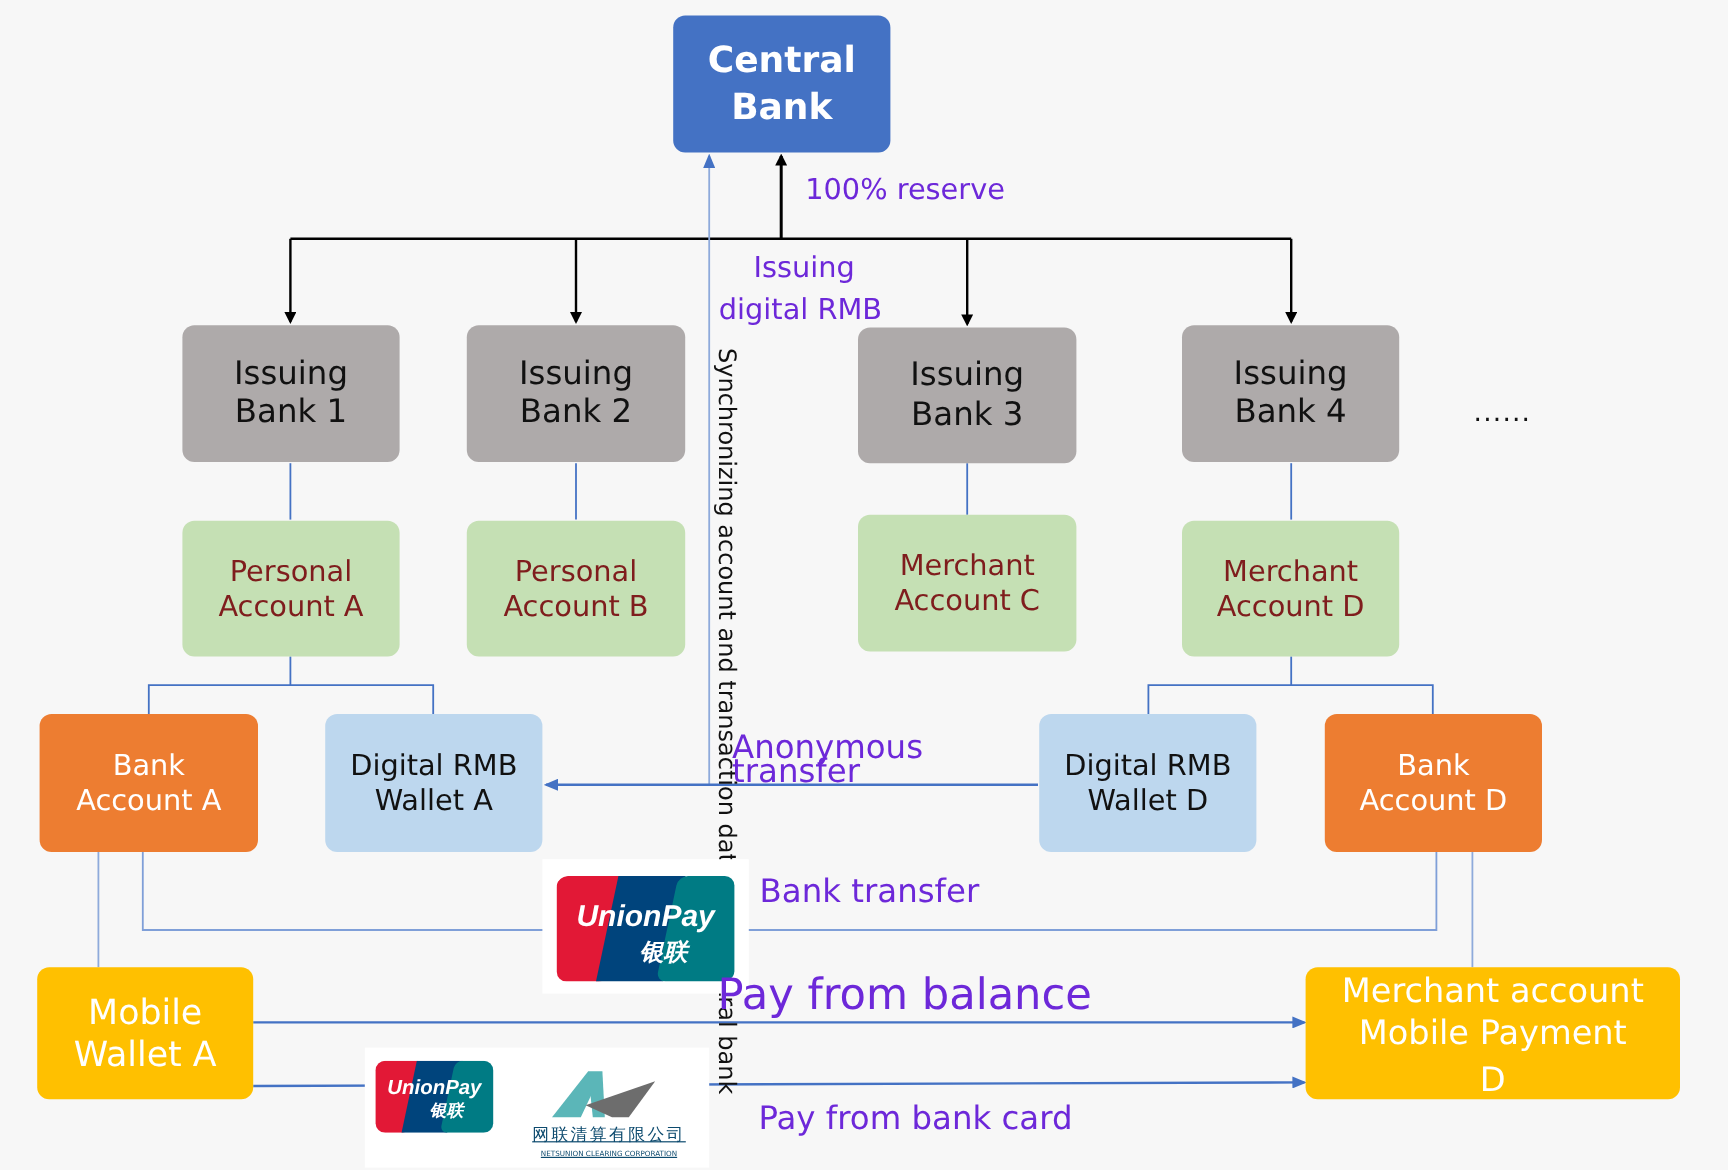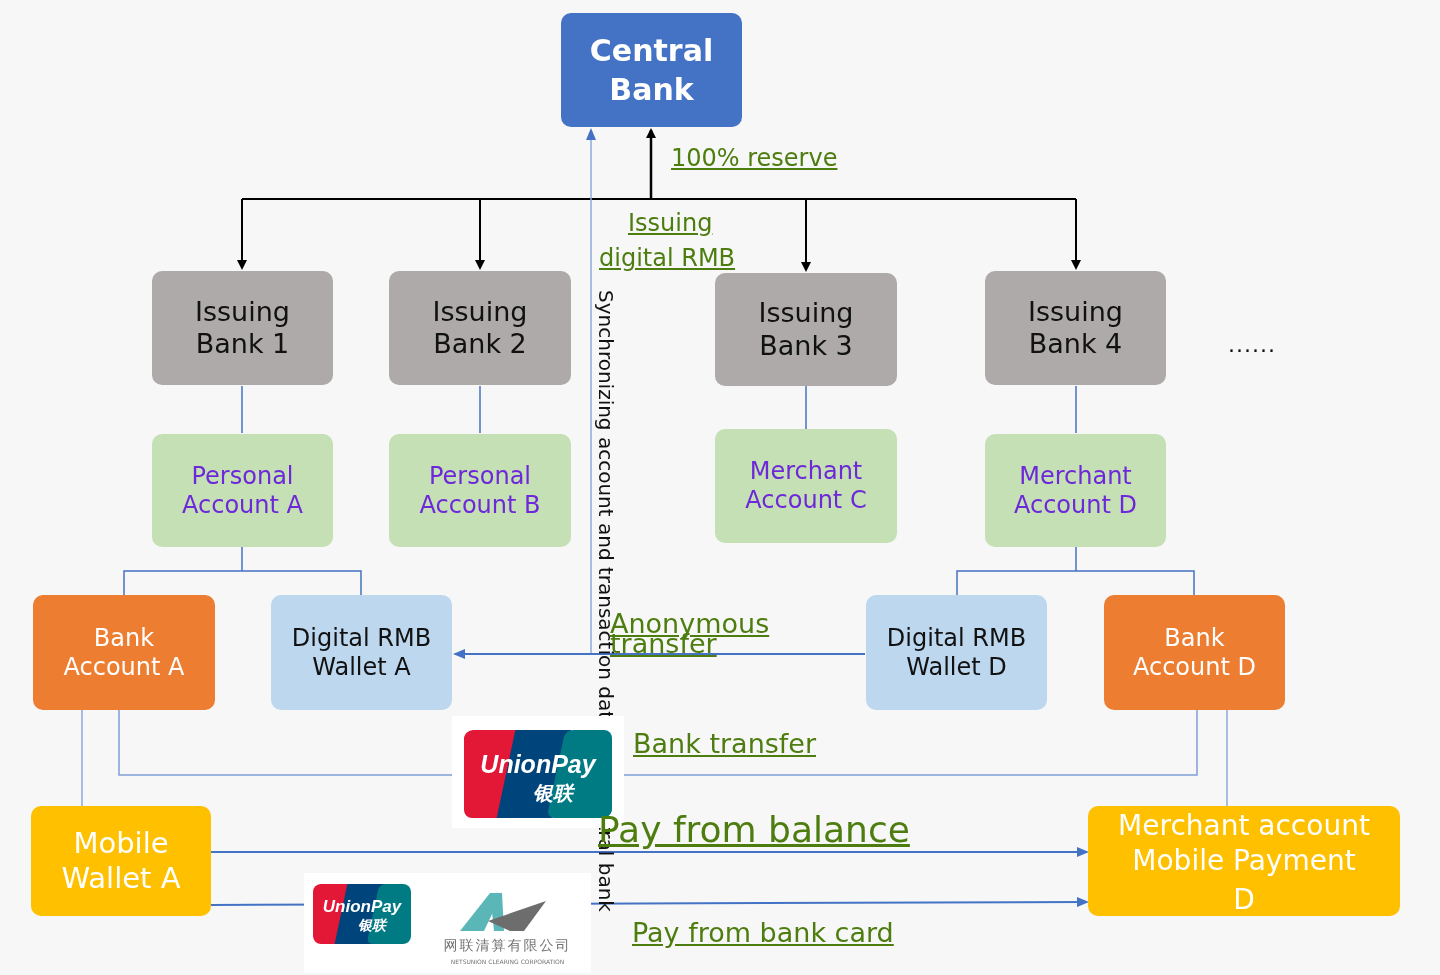--- a/index.html
+++ b/index.html
@@ -10,42 +10,42 @@
   }
   #wires { position:absolute; left:0; top:0; width:1440px; height:975px; }
   .node {
     position:absolute; box-sizing:border-box; border-radius:10px;
     display:flex; flex-direction:column; align-items:center; justify-content:center;
     text-align:center; line-height:1.2;
   }
   .node span { display:block; }
   .central { background:#4472c4; color:#fff; font-weight:bold; font-size:30px; line-height:1.3; }
   .issuer  { background:#aeaaaa; color:#111; font-size:27px; }
-  .account { background:#c5e0b4; color:#6d28d9; font-size:24px; }
+  .account { background:#c5e0b4; color:#7f1d1d; font-size:24px; }
   .bankacc { background:#ed7d31; color:#fff; font-size:24px; }
   .dwallet { background:#bdd7ee; color:#111; font-size:24px; }
   .mobile  { background:#ffc000; color:#fff; font-size:29px; }
   .mobile-merchant { background:#ffc000; color:#fff; font-size:28px; line-height:1.4; justify-content:flex-start; padding-top:0; }
   .label {
-    position:absolute; color:#4d7c0f; font-size:24px; white-space:nowrap; line-height:1.2;text-decoration:underline;
+    position:absolute; color:#6d28d9; font-size:24px; white-space:nowrap; line-height:1.2;
   }
   .vlabel {
     position:absolute; color:#111; font-size:20px; line-height:1.6;
     writing-mode:vertical-rl; white-space:nowrap;
   }
   .logo-box { position:absolute; background:#ffffff; }
   .up-card {
     position:absolute; border-radius:8px; overflow:hidden;
   }
   .up-card .stripe { position:absolute; top:0; bottom:0; transform:skewX(-12deg); }
   .up-text {
     position:absolute; left:0; right:0; text-align:center; color:#fff;
     font-family:"Liberation Sans",sans-serif; font-style:italic; font-weight:bold;
   }
-  .nu-text { position:absolute; left:0; right:0; text-align:center; color:#737373; }
+  .nu-text { position:absolute; left:0; right:0; text-align:center; color:#0c4a6e;text-decoration:underline; }
   .ellipsis { position:absolute; font-size:22px; color:#111; letter-spacing:1px; }
 </style>
 </head>
 <body>
 
 <svg id="wires" viewBox="0 0 1440 975">
   <defs>
     <marker id="arrBlack" markerWidth="10" markerHeight="10" refX="8" refY="5" orient="auto" markerUnits="userSpaceOnUse">
       <path d="M0,0 L10,5 L0,10 z" fill="#000"></path>
     </marker>

